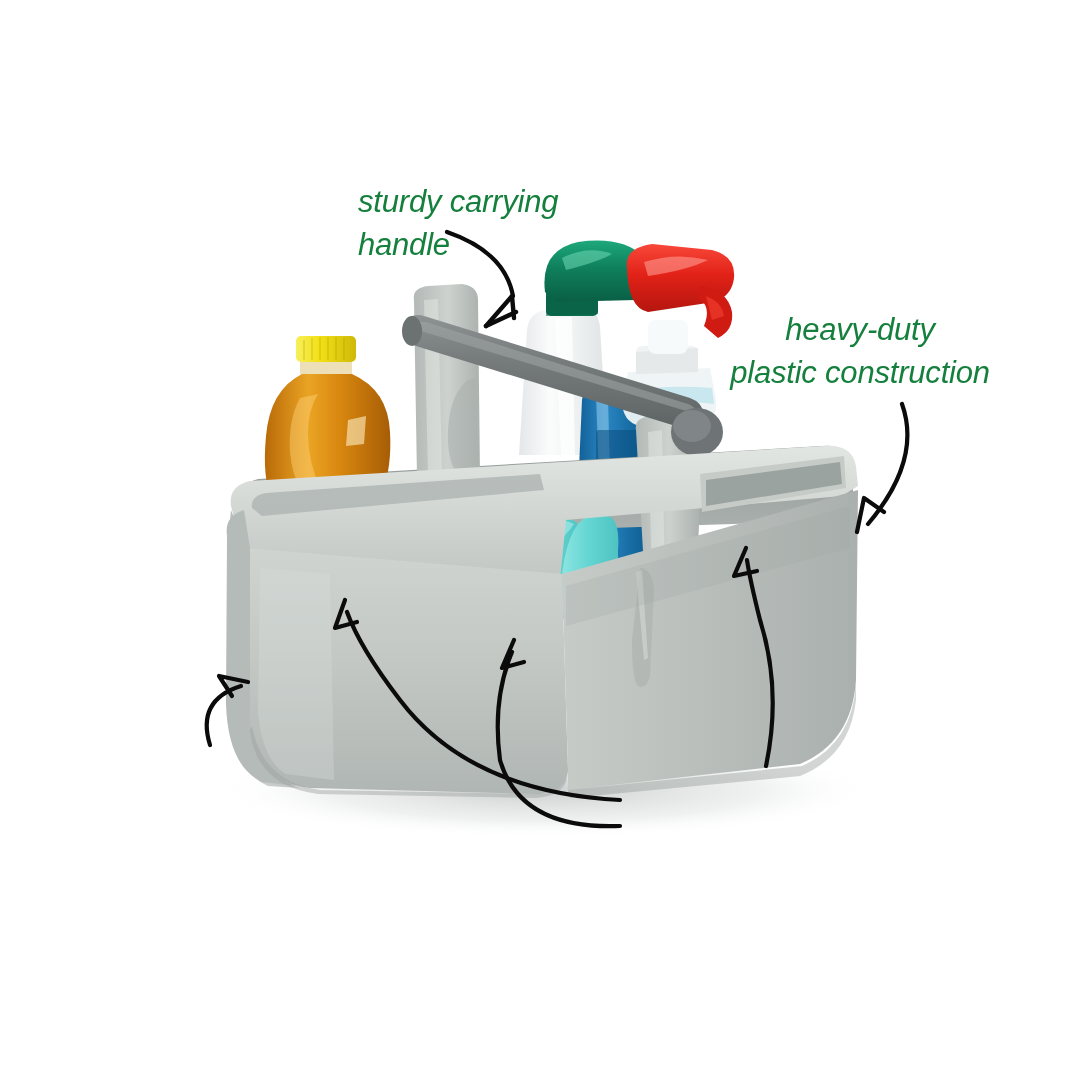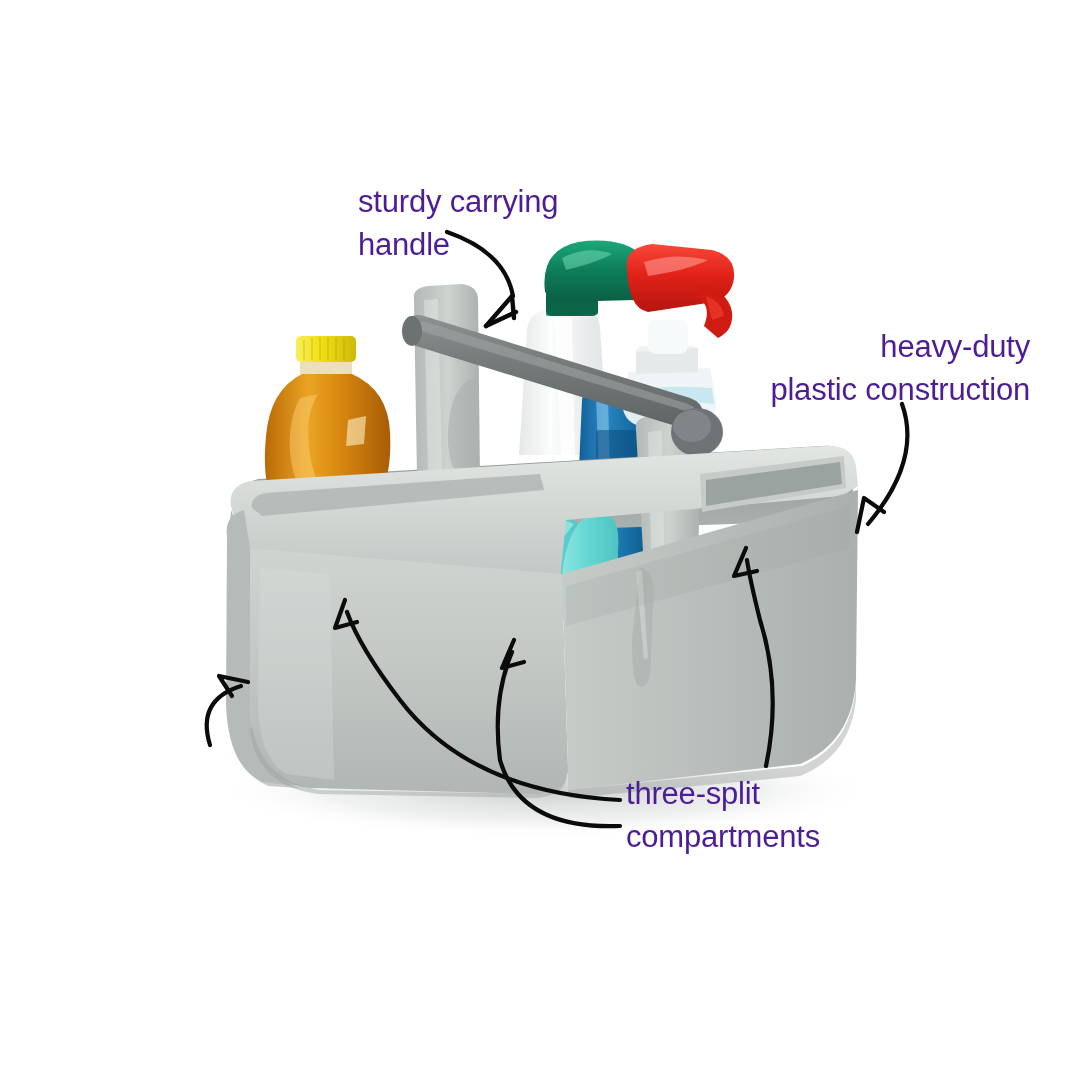--- a/index.html
+++ b/index.html
@@ -5,32 +5,33 @@
   html,body{margin:0;padding:0;}
   body{
     width:1080px;height:1080px;overflow:hidden;background:#ffffff;
     font-family:"Liberation Sans","DejaVu Sans",sans-serif;
   }
   #stage{position:relative;width:1080px;height:1080px;background:#fff;}
   #art{position:absolute;left:0;top:0;width:1080px;height:1080px;}
 
   .callout{
     position:absolute;
+    font-style:italic;
     font-weight:400;
     font-size:31px;
     line-height:43px;
-    color:#4c1d95;
+    color:#15803d;
     letter-spacing:-0.2px;
     white-space:pre-line;
   }
   .callout.left{text-align:left;}
   .callout.right{text-align:right;}
 
   #c-handle{left:358px;top:180px;width:240px;text-align:left;}
-  #c-heavy{left:690px;top:325px;width:340px;text-align:right;}
+  #c-heavy{left:690px;top:308px;width:340px;text-align:center;}
   #c-easy{left:84px;top:750px;width:330px;text-align:left;}
   #c-three{left:626px;top:772px;width:330px;text-align:left;}
 </style>
 </head>
 <body>
 
 <div id="stage">
 
   <svg id="art" viewBox="0 0 1080 1080" aria-hidden="true">
     <defs>
@@ -304,16 +305,14 @@
     </g>
   </svg>
 
   <div class="callout left" id="c-handle">sturdy carrying
 handle</div>
 
   <div class="callout right" id="c-heavy">heavy-duty
 plastic construction</div>
 
 
-  <div class="callout left" id="c-three">three-split
-compartments</div>
 
 </div>
 
 </body></html>

